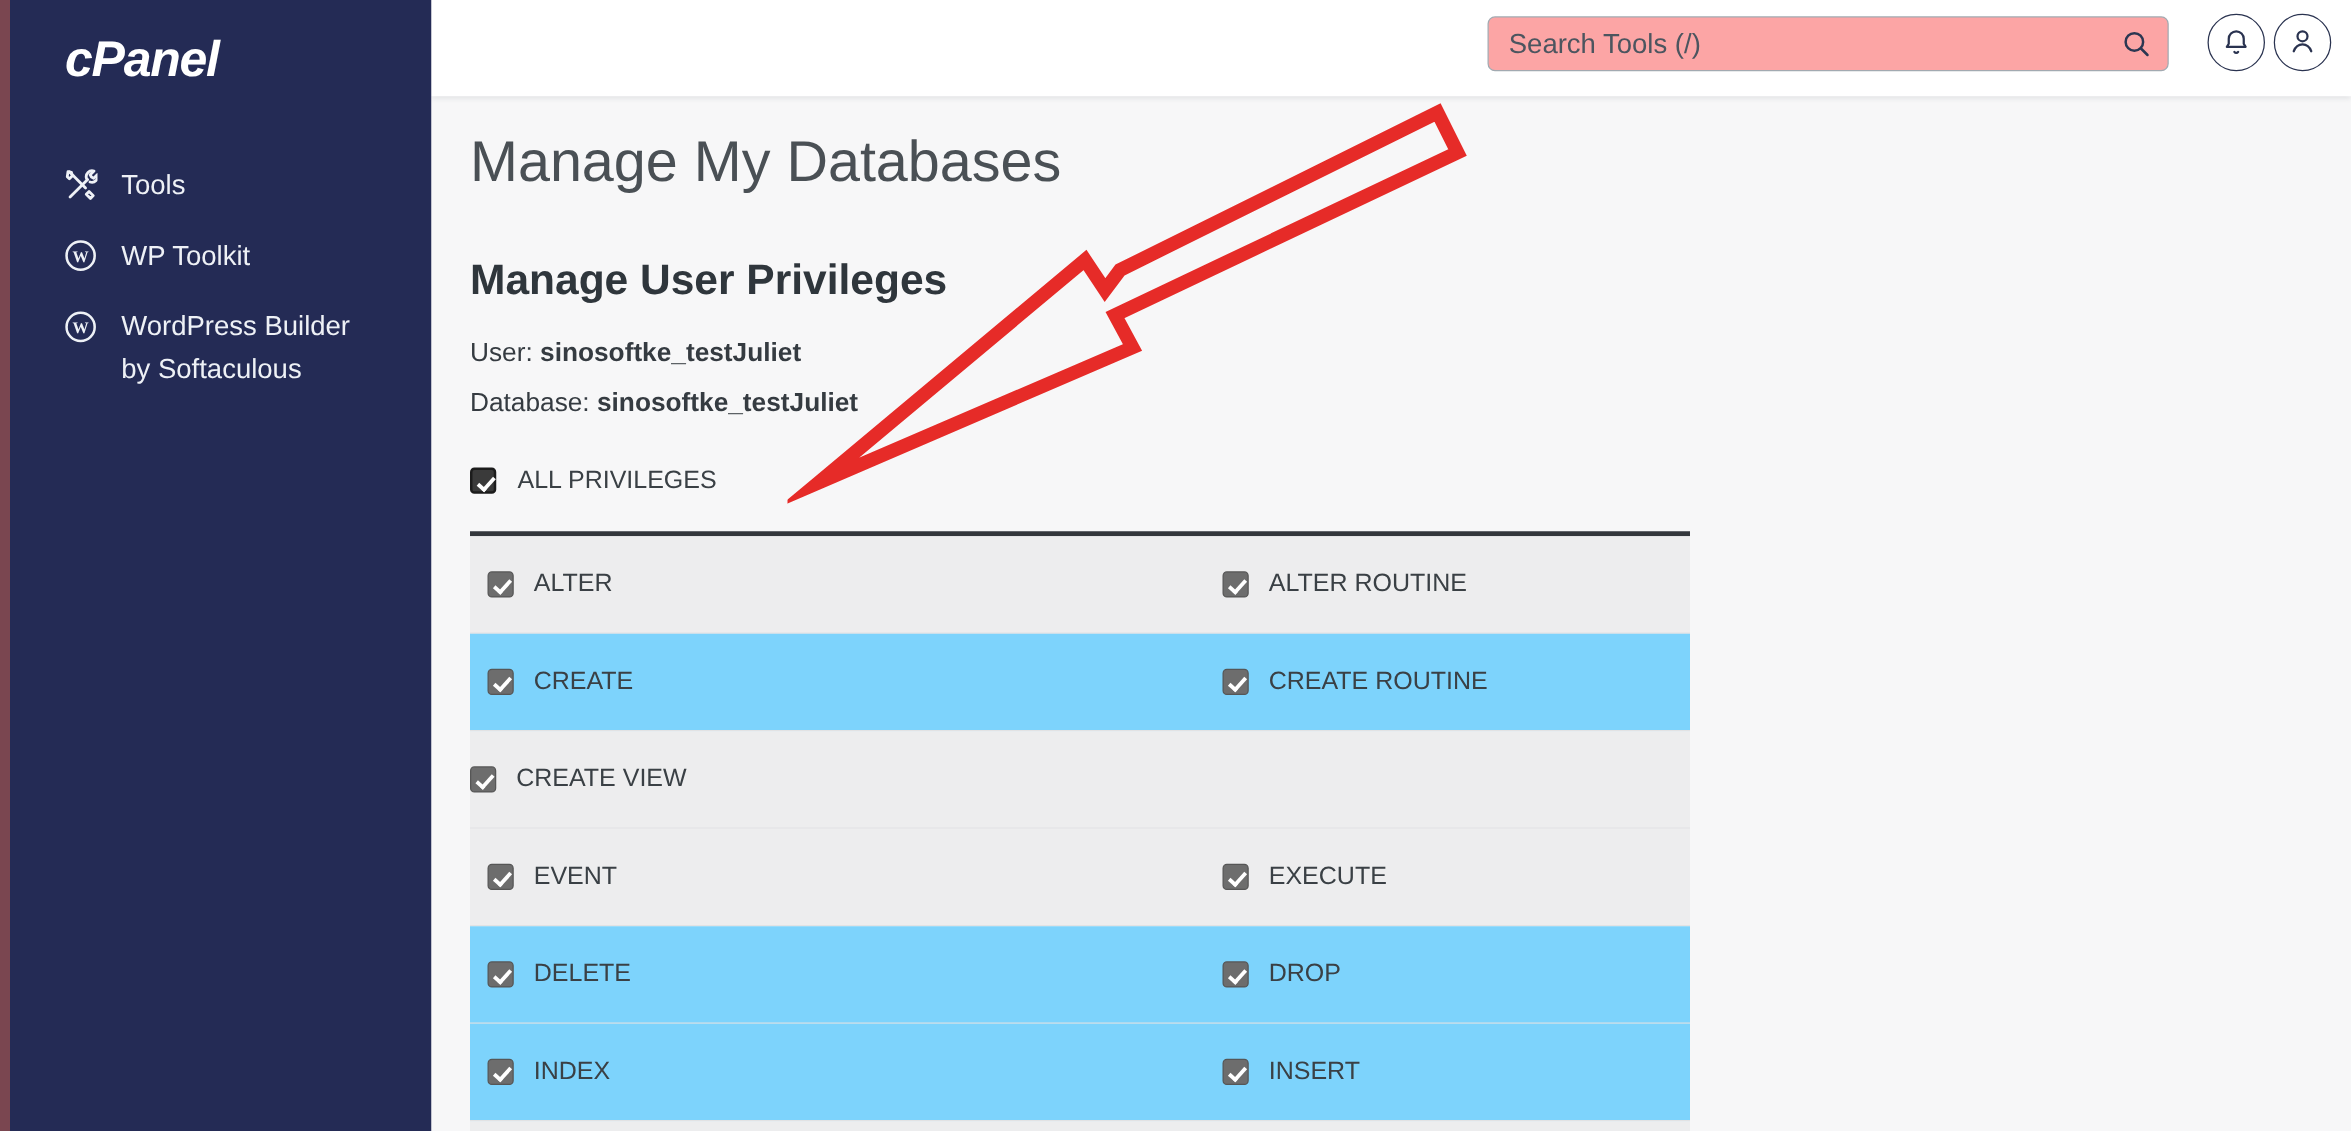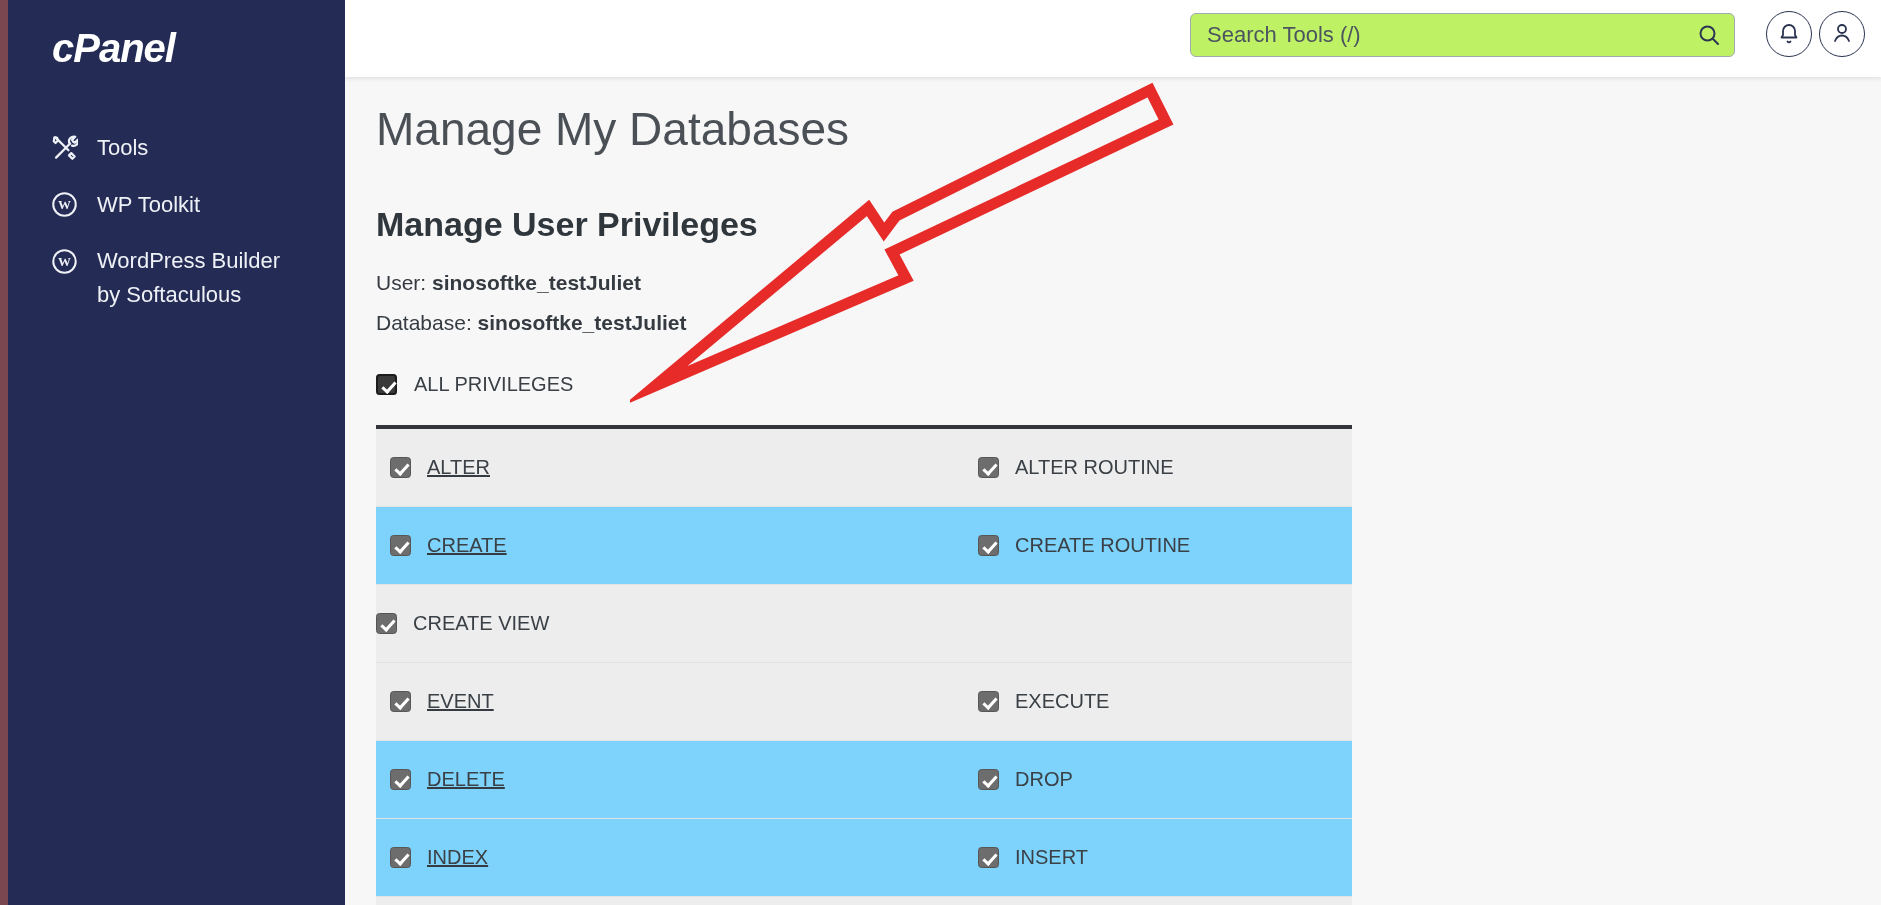--- a/index.html
+++ b/index.html
@@ -33,21 +33,21 @@
 
   
   .topbar {
     position:absolute; left:345px; top:0; width:1536px; height:77px;
     background:#ffffff; box-shadow:0 2px 4px rgba(40,45,60,.10); z-index:2;
   }
   .search-wrap { position:absolute; left:845px; top:13px; width:545px; height:44px; }
   .search-input {
     width:100%; height:100%; border:1px solid #a2aab1; border-radius:6px;
     font-family:inherit; font-size:22px; color:#49525c; padding:0 28px 0 16px;
-    background:#bef264; outline:none;
+    background:#fca5a5; outline:none;
   }
   .search-input::placeholder { color:#4c555f; opacity:1; }
   .search-icon {
     position:absolute; right:14px; top:10px; width:24px; height:24px; color:#2b3752; cursor:pointer;
   }
   .circle-btn {
     position:absolute; top:11px; width:46px; height:46px; border-radius:50%;
     border:1.5px solid #2a3350; background:#fff; color:#2a3350;
     display:flex; align-items:center; justify-content:center; cursor:pointer;
   }
@@ -79,21 +79,21 @@
 
   .allpriv { display:flex; align-items:center; margin-top:37px; cursor:default; }
   .allpriv-label { margin-left:17px; font-size:20px; color:#3a4045; }
 
   
   .ptable { margin-top:29px; width:976px; border-top:4px solid #33373c; }
   .prow { display:flex; align-items:center; height:78px; border-bottom:1px solid #e2e2e3; }
   .prow.odd  { background:#ededee; }
   .prow.even { background:#7dd3fc; }
   .priv { display:flex; align-items:center; cursor:default; }
-  .priv.col1 { width:602px; padding-left:14px;text-decoration:underline; }
+  .priv.col1 { width:602px; padding-left:14px; }
   .plabel { margin-left:16px; font-size:20px; color:#3a4045; white-space:nowrap; }
   .ptable::after { content:""; display:block; height:44px; background:#ededee; }
 
   
   .arrow-annotation { position:absolute; left:630px; top:75px; width:560px; height:330px; z-index:5; pointer-events:none; }
 </style>
 </head>
 <body>
 
 <div class="app">

